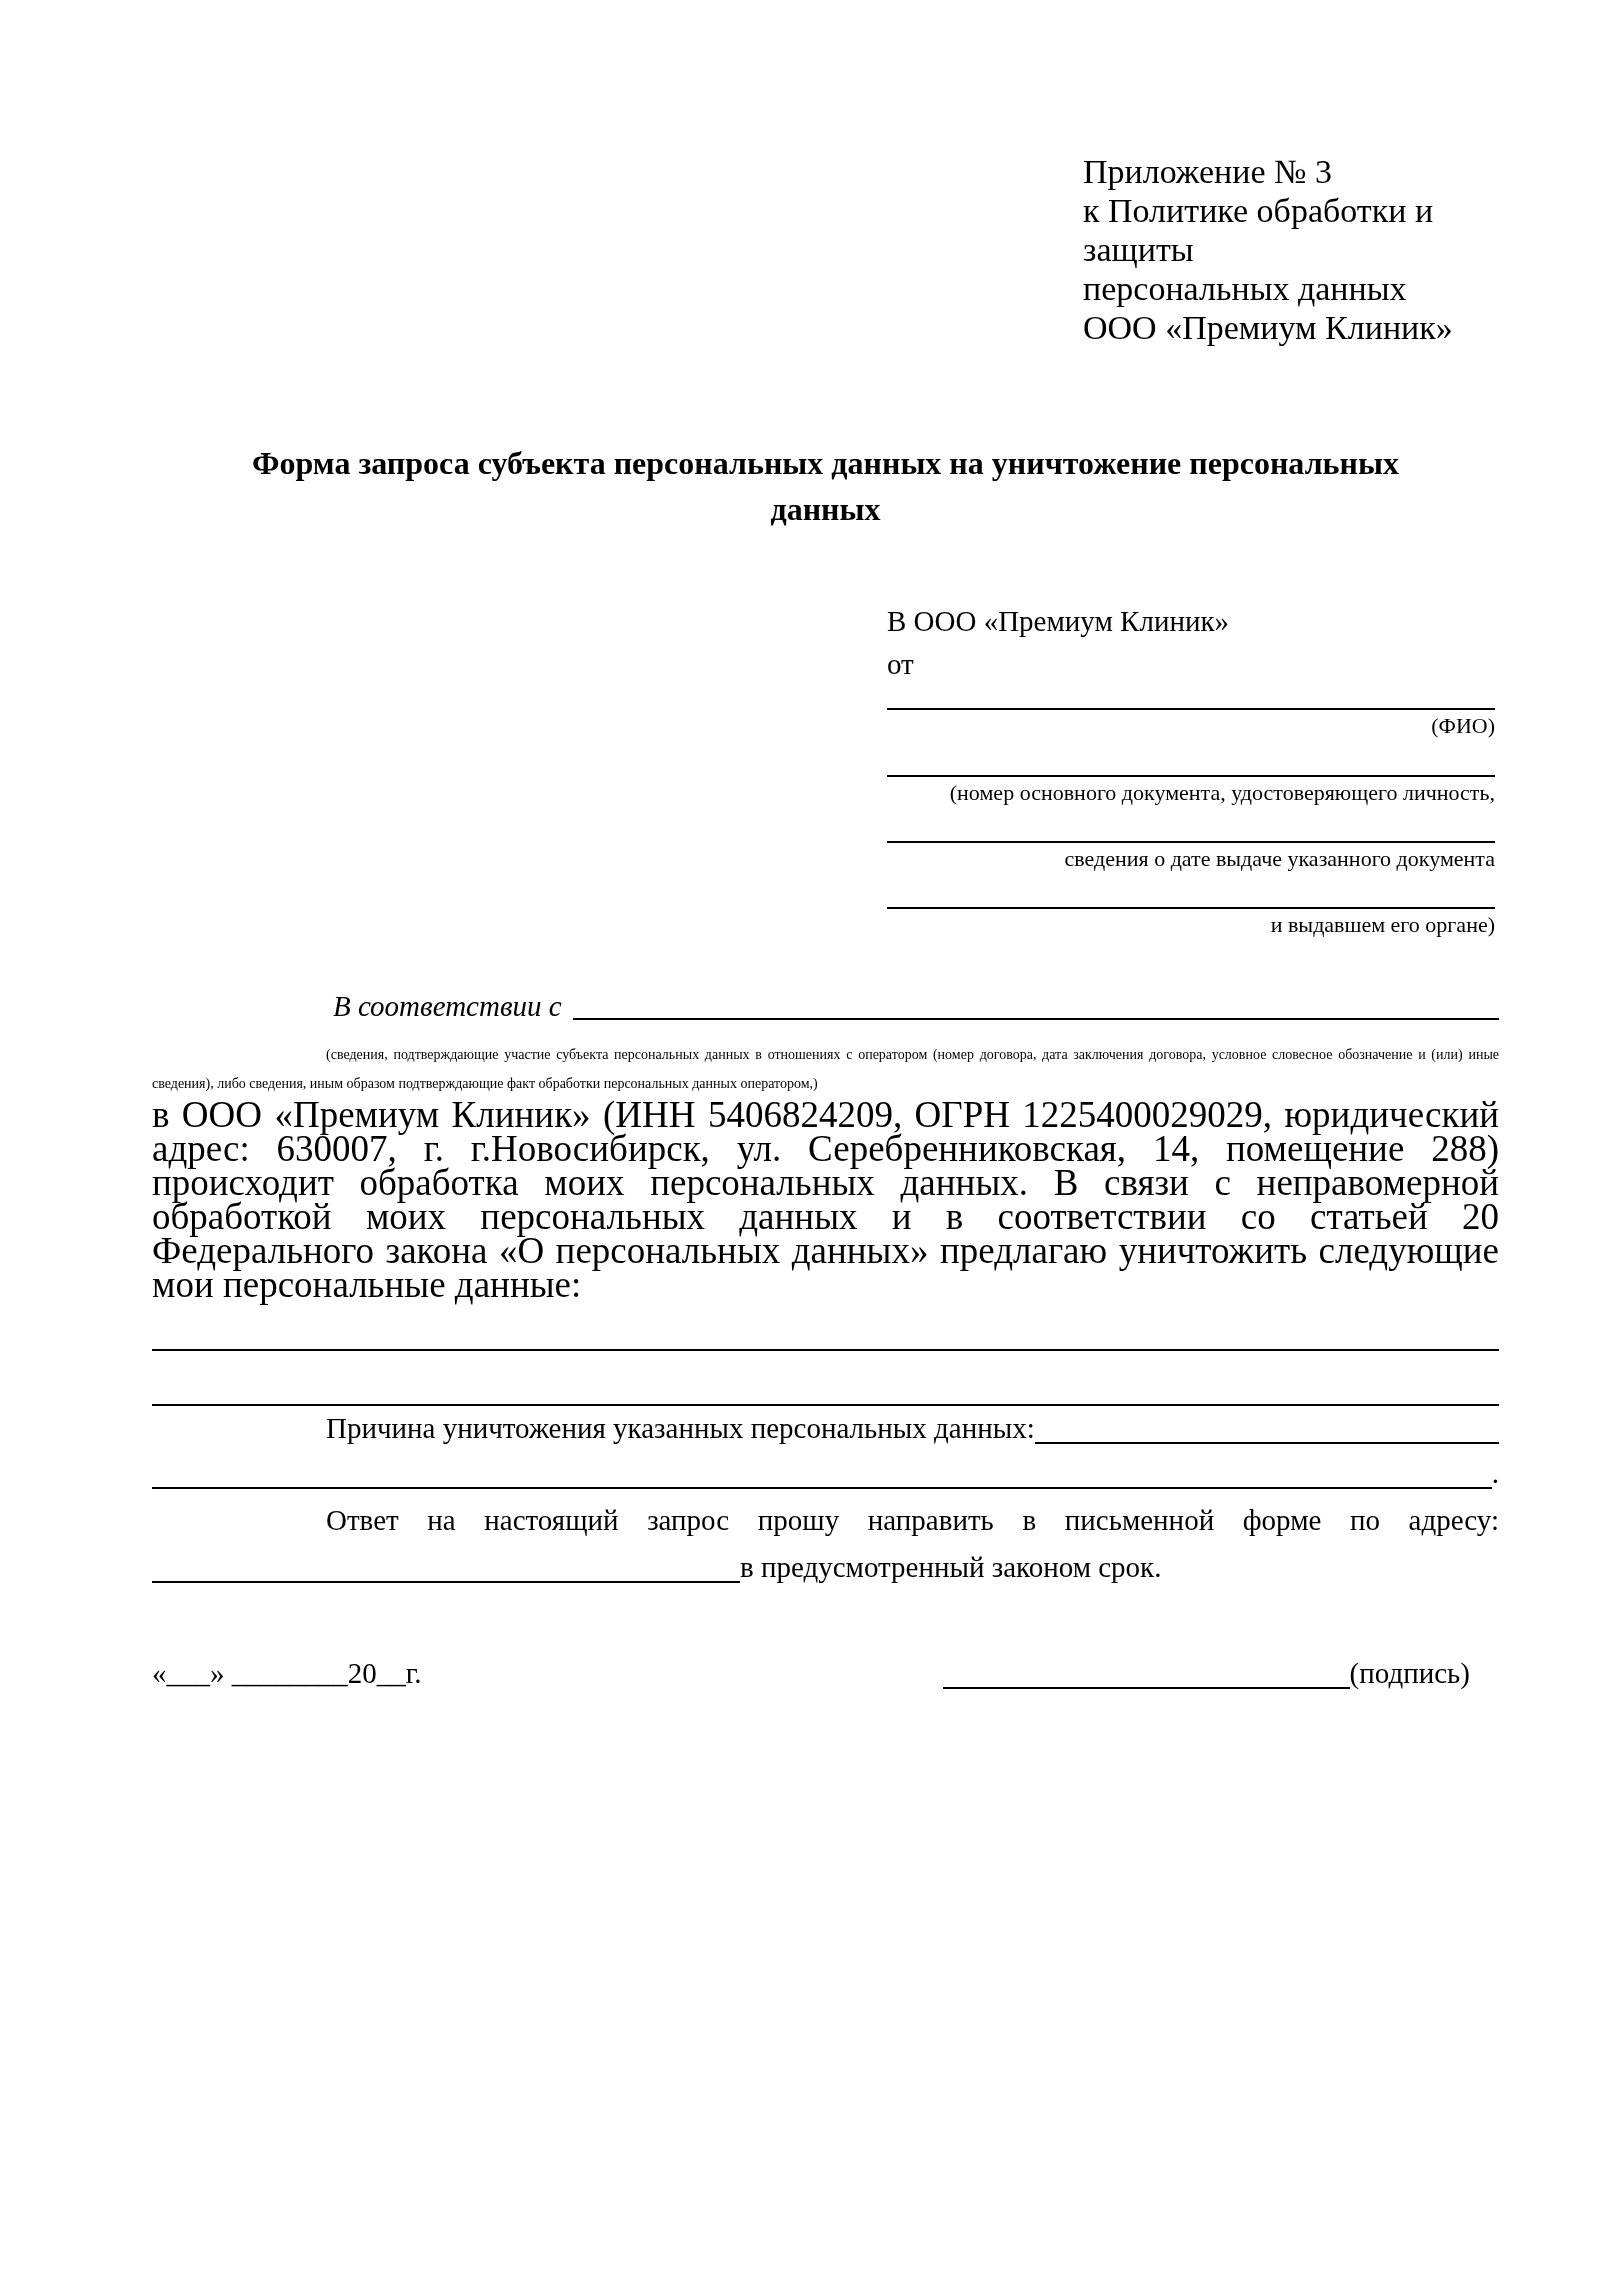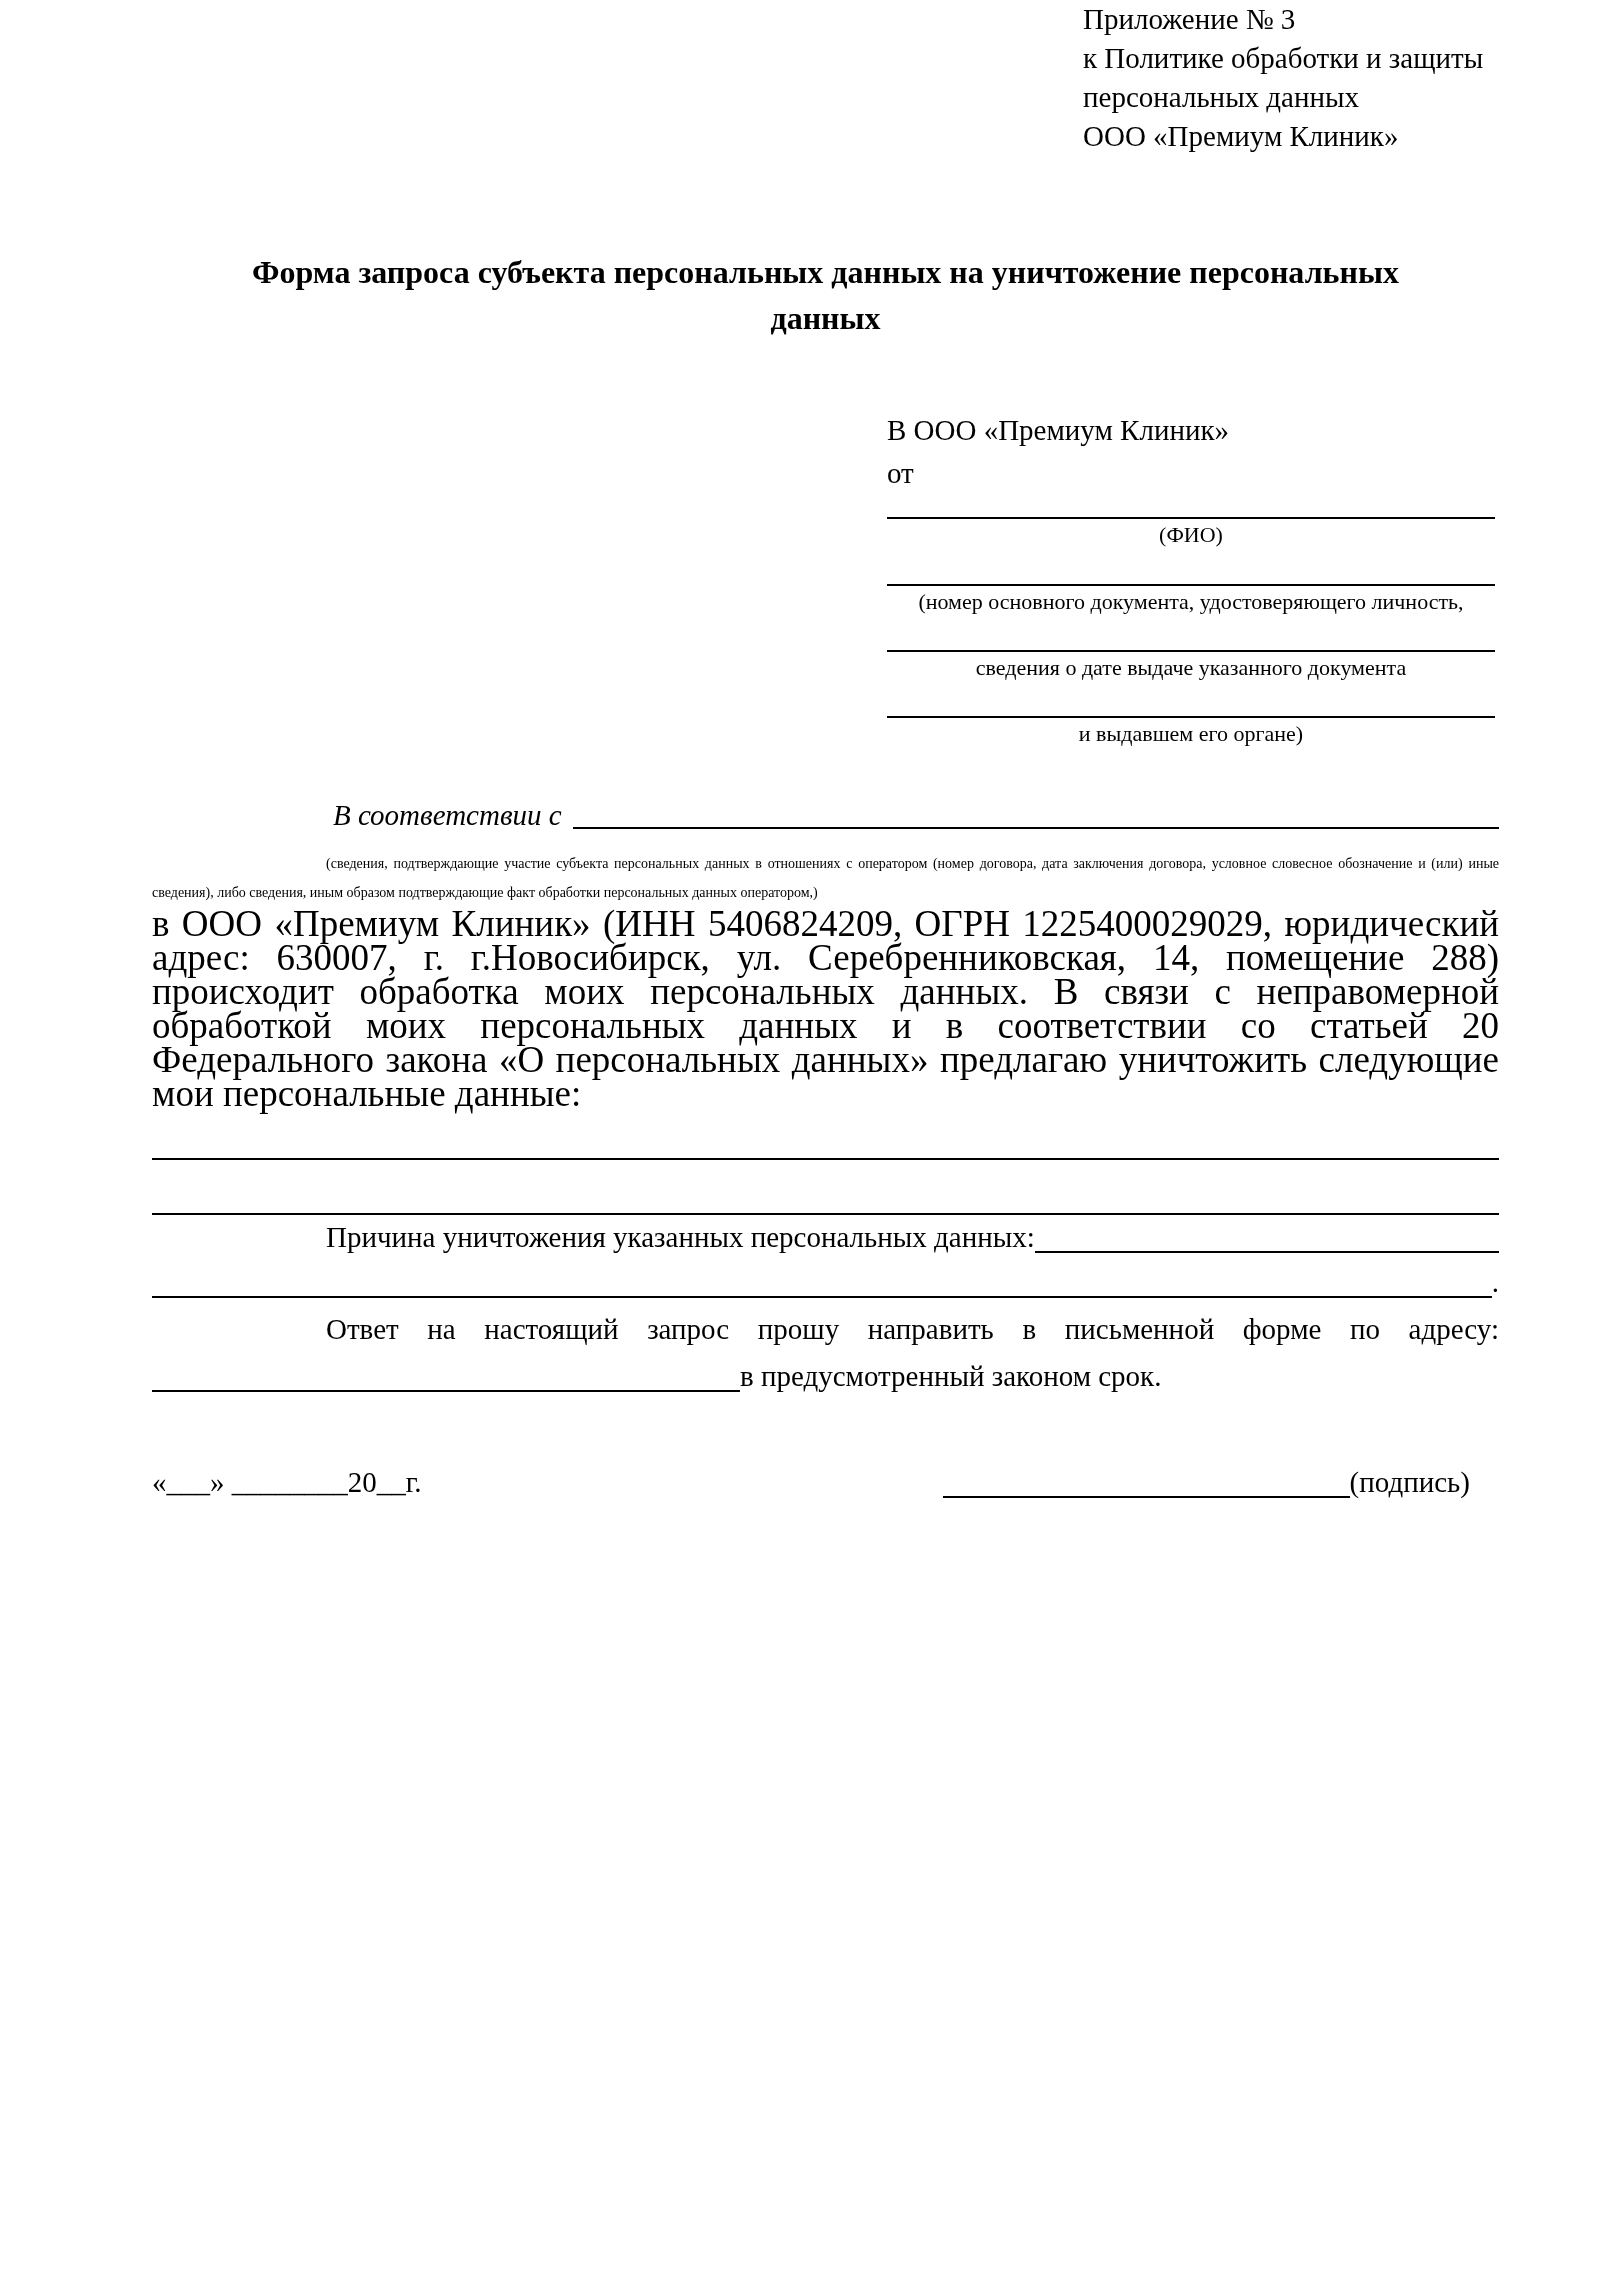--- a/index.html
+++ b/index.html
@@ -13,22 +13,23 @@
     color: #000000;
     font-family: "Liberation Serif", "DejaVu Serif", serif;
     overflow: hidden;
   }
   .content {
     padding-left: 152px;
     padding-right: 122px;
   }
   
   .hdr {
+    margin-top: 152px;
     margin-left: 931px;
-    font-size: 29px;
+    font-size: 34px;
     line-height: 39px;
   }
   
   .title {
     margin-top: 93px;
     font-size: 32px;
     font-weight: bold;
     line-height: 46px;
     text-align: center;
     max-width: 1196px;
@@ -41,21 +42,21 @@
     margin-left: 735px;
     width: 608px;
     font-size: 29px;
     line-height: 37px;
   }
   .addr .from { margin-top: 5.9px; }
   .fl { border-bottom: 2.9px solid #000; }
   .fl.h1 { height: 27.4px; }
   .fl.h2 { height: 37px; }
   .cap {
-    text-align: center;
+    text-align: right;
     font-size: 22px;
     line-height: 26.5px;
     padding-top: 2.9px;
   }
   
   .accord {
     display: flex;
     margin-top: 47px;
     font-size: 29px;
     line-height: 41px;

